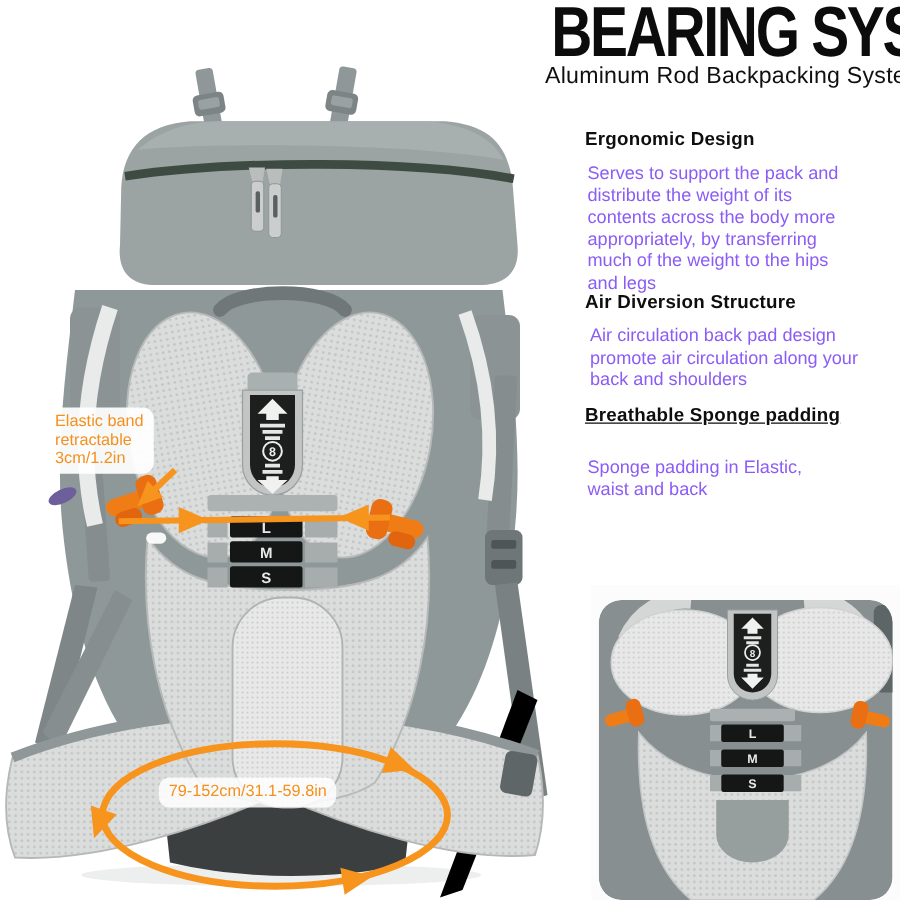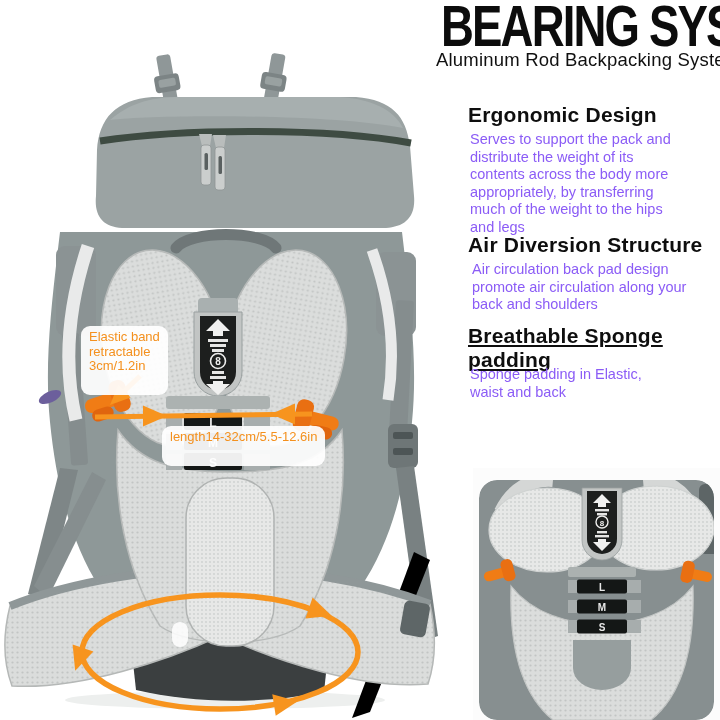--- a/index.html
+++ b/index.html
@@ -6,27 +6,26 @@
   body{
     width:720px;height:720px;overflow:hidden;position:relative;background:#ffffff;
     font-family:"Liberation Sans",sans-serif;
   }
   .abs{position:absolute;}
   .title{
     left:441px;top:-6px;font-size:49px;font-weight:800;letter-spacing:-2px;
     transform:scale(.93,1.16);transform-origin:0 0;white-space:nowrap;color:#0c0c0c;
   }
   .subtitle{left:436px;top:49px;font-size:18.5px;color:#101010;white-space:nowrap;letter-spacing:.2px;}
-  .feat-h{font-size:21px;font-weight:700;color:#0e0e0e;letter-spacing:.2px;}
+  .feat-h{font-size:15px;font-weight:700;color:#0e0e0e;letter-spacing:.2px;}
   .feat-b{font-size:14.5px;line-height:17.5px;color:#8b5cf6;}
   .callout{
     position:absolute;background:rgba(255,255,255,.93);border-radius:9px;
-    color:#F4901D;font-size:13px;line-height:1.12;padding:4px 8px 21px 8px;z-index:5;
+    color:#F4901D;font-size:13px;line-height:1.12;padding:4px 8px 5px 8px;z-index:5;
     font-weight:400;
-    margin-left:45px;
   }
   .callout.hip{background:rgba(255,255,255,.85);}
   svg{position:absolute;display:block;}
 </style>
 </head>
 <body>
 
 <svg style="left:0;top:0" width="460" height="720" viewBox="0 0 460 720">
   <defs>
     <pattern id="mesh" width="5" height="5" patternUnits="userSpaceOnUse">
@@ -243,24 +242,24 @@
   </g>
 </svg>
 
 <div class="callout" style="left:36px;top:326px;">
   <div>Elastic band</div>
   <div>retractable</div>
   <div>3cm/1.2in</div>
 </div>
 
 <div class="callout" style="left:117px;top:426px;">
-  <div>length14-32cm/5.5-12.6in</div>
 </div>
 
 <div class="callout hip" style="left:127px;top:622px;">
+  <div>79-152cm/31.1-59.8in</div>
 </div>
 
 <div class="abs title">BEARING SYSTEM</div>
 <div class="abs subtitle">Aluminum Rod Backpacking System</div>
 
 <div class="abs feat-h" style="left:468px;top:103px;">Ergonomic Design</div>
 <div class="abs feat-b" style="left:470px;top:131px;width:216px;">Serves to support the pack and distribute the weight of its contents across the body more appropriately, by transferring much of the weight to the hips and legs</div>
 
 <div class="abs feat-h" style="left:468px;top:233px;">Air Diversion Structure</div>
 <div class="abs feat-b" style="left:472px;top:261px;width:216px;">Air circulation back pad design promote air circulation along your back and shoulders</div>

